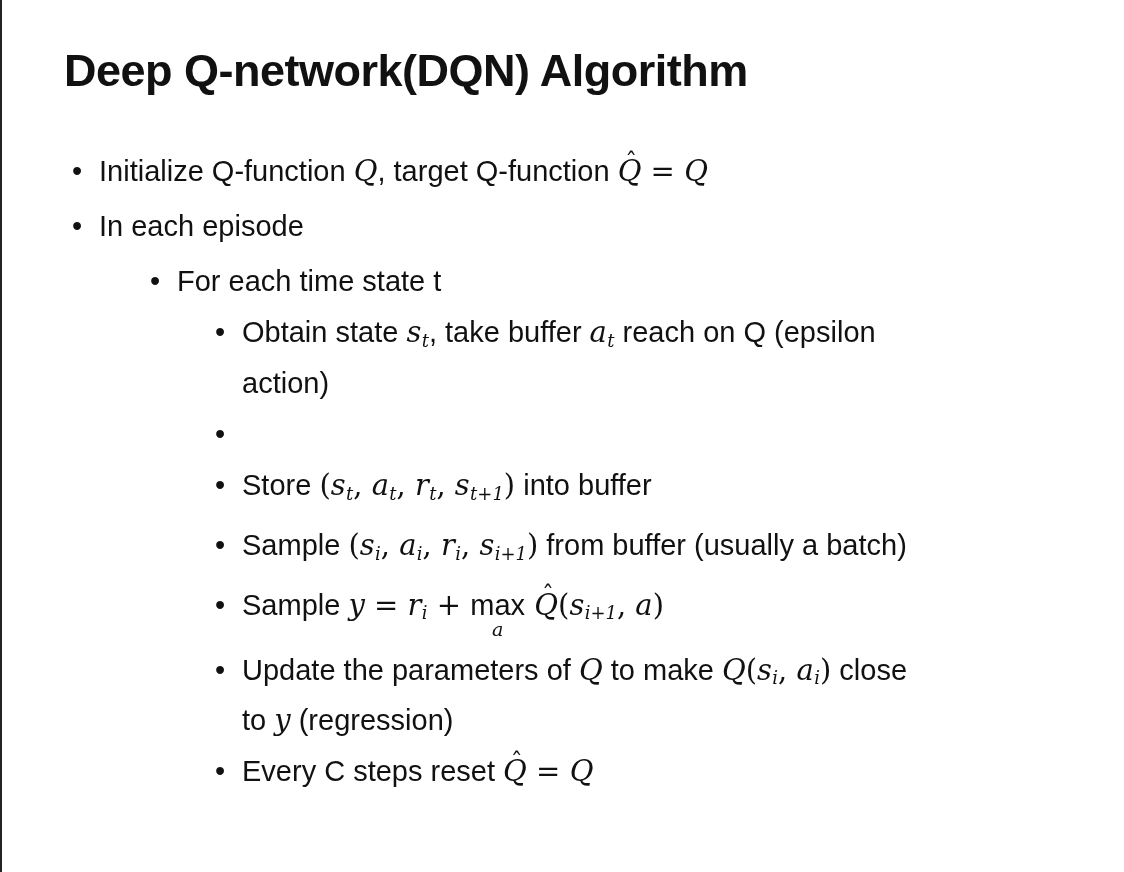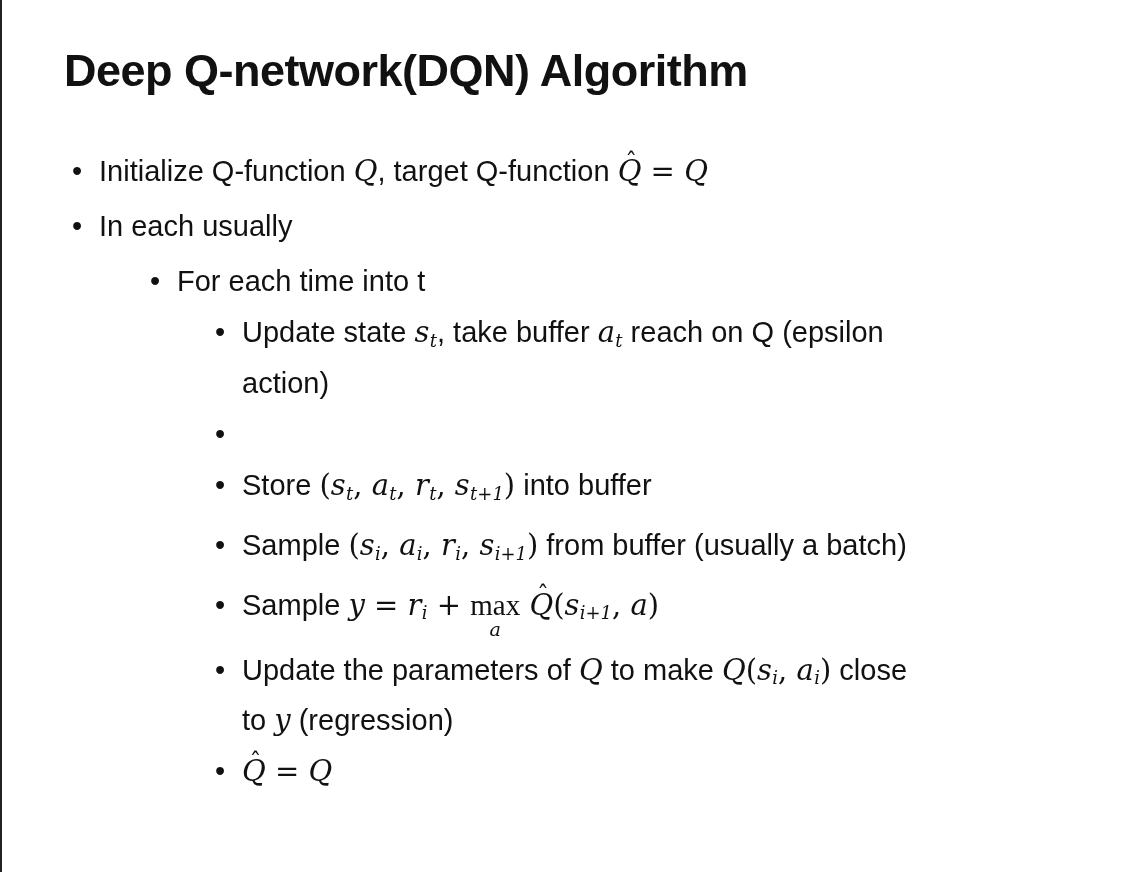--- a/index.html
+++ b/index.html
@@ -51,48 +51,48 @@
   }
   .hat-glyph{
     position:absolute;top:-0.40em;left:57%;
     transform:translateX(-50%);
     font-size:0.82em;font-style:normal;
   }
   .stack{
     display:inline-flex;flex-direction:column;align-items:center;
     line-height:1.02;
   }
-  .stack-main{font-family:Liberation Serif, serif;}
+  .stack-main{font-family:Liberation Sans, sans-serif;}
   .stack-under{font-family:"DejaVu Serif",serif;font-style:italic;font-size:0.66em;}
 </style>
 </head>
 <body>
 
 <div class="slide" style="--bg: #ffffff; --border: #222222; --fg: #111111;">
   <h1 class="title">Deep Q-network(DQN) Algorithm</h1>
   <div class="content">
 
     <div class="item lvl1">
       <span class="marker">•</span>
       <span class="text"><span class="p">Initialize Q-function </span><span class="i">Q</span><span class="p">, target Q-function </span><span class="hat-wrap"><span class="hat-glyph">ˆ</span><span>Q</span></span><span class="r"> = </span><span class="i">Q</span></span>
     </div>
 
     <div class="item lvl1">
       <span class="marker">•</span>
-      <span class="text"><span class="p">In each usually</span></span>
+      <span class="text"><span class="p">In each episode</span></span>
     </div>
 
     <div class="item lvl2">
       <span class="marker">•</span>
-      <span class="text"><span class="p">For each time into t</span></span>
+      <span class="text"><span class="p">For each time state t</span></span>
     </div>
 
     <div class="item lvl3">
       <span class="marker">•</span>
-      <span class="text"><span class="p">Update state </span><span class="i">s</span><span class="sub">t</span><span class="p">, take buffer </span><span class="i">a</span><span class="sub">t</span><span class="p"> reach on Q (epsilon</span><br><span class="p">action)</span></span>
+      <span class="text"><span class="p">Obtain state </span><span class="i">s</span><span class="sub">t</span><span class="p">, take buffer </span><span class="i">a</span><span class="sub">t</span><span class="p"> reach on Q (epsilon</span><br><span class="p">action)</span></span>
     </div>
 
     <div class="item lvl3">
       <span class="marker">•</span>
     </div>
 
     <div class="item lvl3">
       <span class="marker">•</span>
       <span class="text"><span class="p">Store </span><span class="r">(</span><span class="i">s</span><span class="sub">t</span><span class="r">, </span><span class="i">a</span><span class="sub">t</span><span class="r">, </span><span class="i">r</span><span class="sub">t</span><span class="r">, </span><span class="i">s</span><span class="sub">t+1</span><span class="r">)</span><span class="p"> into buffer</span></span>
     </div>
@@ -110,17 +110,17 @@
           </span><span class="r"> </span><span class="hat-wrap"><span class="hat-glyph">ˆ</span><span>Q</span></span><span class="r">(</span><span class="i">s</span><span class="sub">i+1</span><span class="r">, </span><span class="i">a</span><span class="r">)</span></span>
     </div>
 
     <div class="item lvl3">
       <span class="marker">•</span>
       <span class="text"><span class="p">Update the parameters of </span><span class="i">Q</span><span class="p"> to make </span><span class="i">Q</span><span class="r">(</span><span class="i">s</span><span class="sub">i</span><span class="r">, </span><span class="i">a</span><span class="sub">i</span><span class="r">)</span><span class="p"> close</span><br><span class="p">to </span><span class="i">y</span><span class="p"> (regression)</span></span>
     </div>
 
     <div class="item lvl3">
       <span class="marker">•</span>
-      <span class="text"><span class="hat-wrap"><span class="hat-glyph">ˆ</span><span>Q</span></span><span class="r"> = </span><span class="i">Q</span></span>
+      <span class="text"><span class="p">Every C steps reset </span><span class="hat-wrap"><span class="hat-glyph">ˆ</span><span>Q</span></span><span class="r"> = </span><span class="i">Q</span></span>
     </div>
 
   </div>
 </div>
 
 </body></html>

